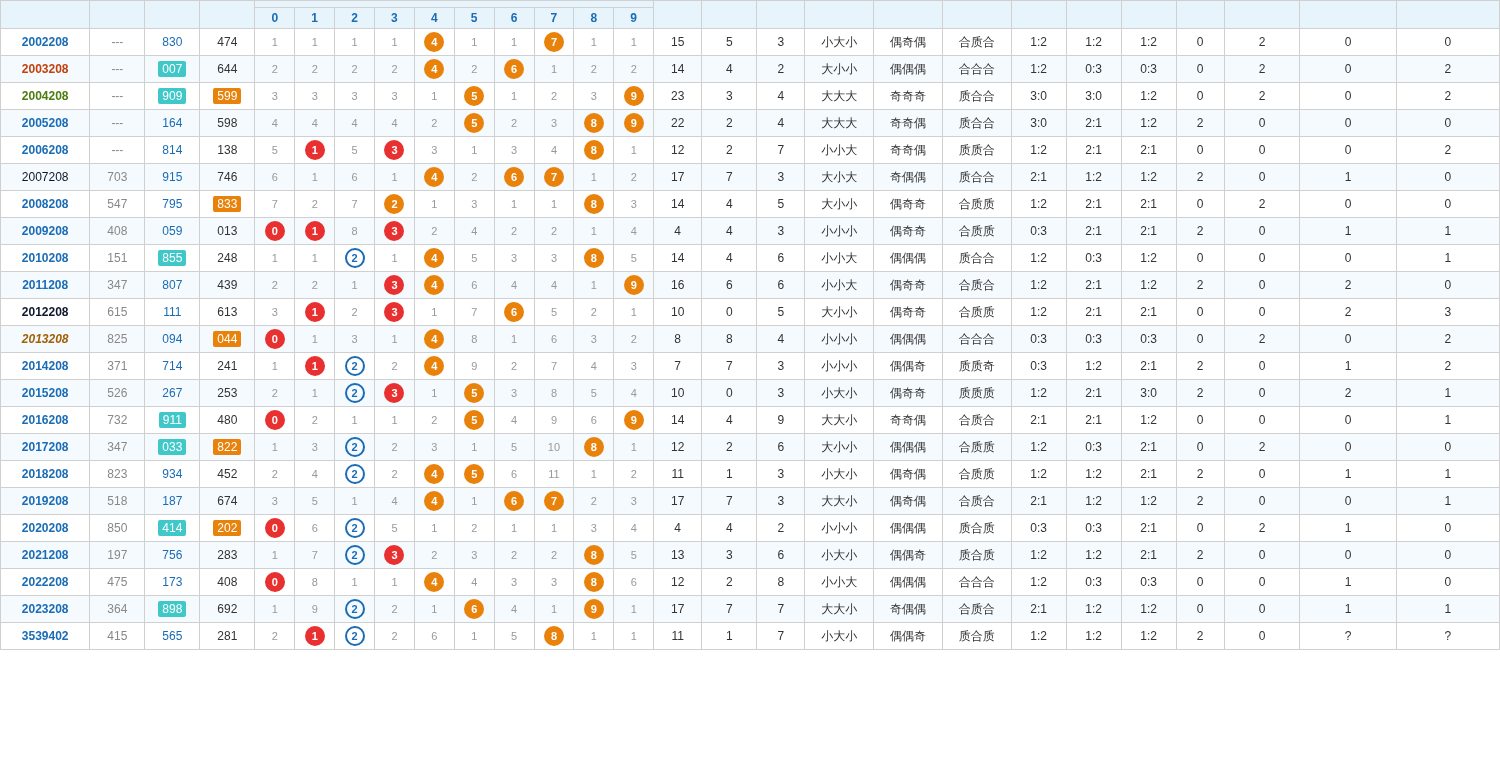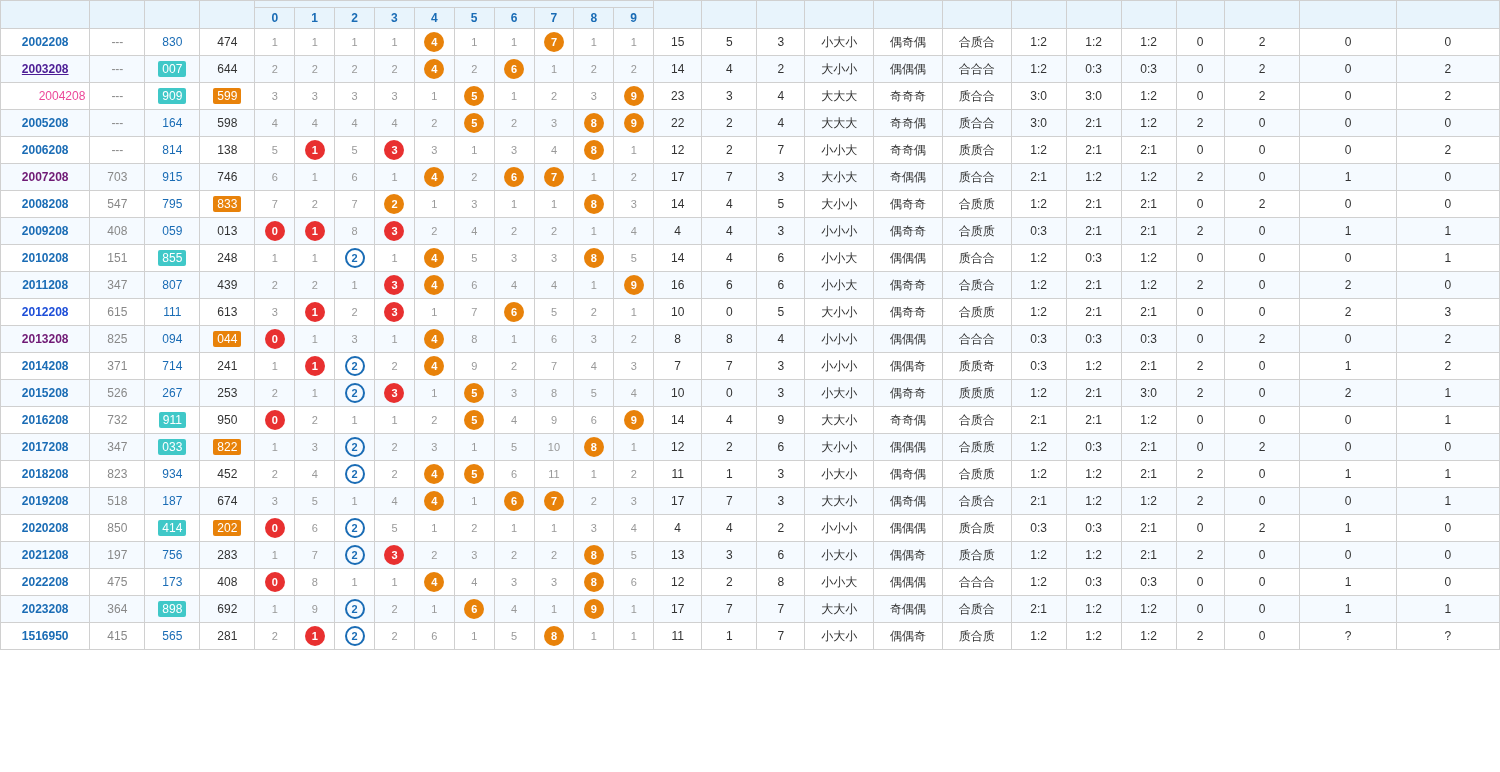--- a/index.html
+++ b/index.html
@@ -89,21 +89,21 @@
           <td>合质合</td>
           <td>1:2</td>
           <td>1:2</td>
           <td>1:2</td>
           <td>0</td>
           <td>2</td>
           <td>0</td>
           <td>0</td>
         </tr>
         <tr>
-          <td style="color:#4c1d95;font-weight:bold;text-decoration:underline;">2003208</td>
+          <td style="color:#c2410c;font-weight:bold;">2003208</td>
           <td style="color:#888;">---</td>
           <td><span class="bg-cyan">007</span></td>
           <td><span>644</span></td>
           <td><span style="color:#999;font-size:11px;">2</span></td>
           <td><span style="color:#999;font-size:11px;">2</span></td>
           <td><span style="color:#999;font-size:11px;">2</span></td>
           <td><span style="color:#999;font-size:11px;">2</span></td>
           <td><span class="circle-orange">4</span></td>
           <td><span style="color:#999;font-size:11px;">2</span></td>
           <td><span class="circle-orange">6</span></td>
@@ -118,21 +118,21 @@
           <td>合合合</td>
           <td>1:2</td>
           <td>0:3</td>
           <td>0:3</td>
           <td>0</td>
           <td>2</td>
           <td>0</td>
           <td>2</td>
         </tr>
         <tr>
-          <td style="color:#ec4899;font-weight:normal;text-align:right;">2004208</td>
+          <td style="color:#4d7c0f;font-weight:bold;">2004208</td>
           <td style="color:#888;">---</td>
           <td><span class="bg-cyan">909</span></td>
           <td><span class="bg-orange">599</span></td>
           <td><span style="color:#999;font-size:11px;">3</span></td>
           <td><span style="color:#999;font-size:11px;">3</span></td>
           <td><span style="color:#999;font-size:11px;">3</span></td>
           <td><span style="color:#999;font-size:11px;">3</span></td>
           <td><span style="color:#999;font-size:11px;">1</span></td>
           <td><span class="circle-orange">5</span></td>
           <td><span style="color:#999;font-size:11px;">1</span></td>
@@ -205,21 +205,21 @@
           <td>质质合</td>
           <td>1:2</td>
           <td>2:1</td>
           <td>2:1</td>
           <td>0</td>
           <td>0</td>
           <td>0</td>
           <td>2</td>
         </tr>
         <tr>
-          <td style="color:#701a75;font-weight:bold;">2007208</td>
+          <td style="color:#0f172a;font-weight:normal;">2007208</td>
           <td style="color:#888;">703</td>
           <td><span class="shihao-blue" style="color:#1a6cb5;">915</span></td>
           <td><span>746</span></td>
           <td><span style="color:#999;font-size:11px;">6</span></td>
           <td><span style="color:#999;font-size:11px;">1</span></td>
           <td><span style="color:#999;font-size:11px;">6</span></td>
           <td><span style="color:#999;font-size:11px;">1</span></td>
           <td><span class="circle-orange">4</span></td>
           <td><span style="color:#999;font-size:11px;">2</span></td>
           <td><span class="circle-orange">6</span></td>
@@ -350,21 +350,21 @@
           <td>合质合</td>
           <td>1:2</td>
           <td>2:1</td>
           <td>1:2</td>
           <td>2</td>
           <td>0</td>
           <td>2</td>
           <td>0</td>
         </tr>
         <tr>
-          <td style="color:#1d4ed8;font-weight:bold;">2012208</td>
+          <td style="color:#0f172a;font-weight:bold;">2012208</td>
           <td style="color:#888;">615</td>
           <td><span class="shihao-blue" style="color:#1a6cb5;">111</span></td>
           <td><span>613</span></td>
           <td><span style="color:#999;font-size:11px;">3</span></td>
           <td><span class="circle-red">1</span></td>
           <td><span style="color:#999;font-size:11px;">2</span></td>
           <td><span class="circle-red">3</span></td>
           <td><span style="color:#999;font-size:11px;">1</span></td>
           <td><span style="color:#999;font-size:11px;">7</span></td>
           <td><span class="circle-orange">6</span></td>
@@ -379,21 +379,21 @@
           <td>合质质</td>
           <td>1:2</td>
           <td>2:1</td>
           <td>2:1</td>
           <td>0</td>
           <td>0</td>
           <td>2</td>
           <td>3</td>
         </tr>
         <tr>
-          <td style="color:#701a75;font-weight:bold;">2013208</td>
+          <td style="color:#a16207;font-weight:bold;font-style:italic;">2013208</td>
           <td style="color:#888;">825</td>
           <td><span class="shihao-blue" style="color:#1a6cb5;">094</span></td>
           <td><span class="bg-orange">044</span></td>
           <td><span class="circle-red">0</span></td>
           <td><span style="color:#999;font-size:11px;">1</span></td>
           <td><span style="color:#999;font-size:11px;">3</span></td>
           <td><span style="color:#999;font-size:11px;">1</span></td>
           <td><span class="circle-orange">4</span></td>
           <td><span style="color:#999;font-size:11px;">8</span></td>
           <td><span style="color:#999;font-size:11px;">1</span></td>
@@ -469,21 +469,21 @@
           <td>3:0</td>
           <td>2</td>
           <td>0</td>
           <td>2</td>
           <td>1</td>
         </tr>
         <tr>
           <td style="color:#1a6cb5;font-weight:bold;">2016208</td>
           <td style="color:#888;">732</td>
           <td><span class="bg-cyan">911</span></td>
-          <td><span>950</span></td>
+          <td><span>480</span></td>
           <td><span class="circle-red">0</span></td>
           <td><span style="color:#999;font-size:11px;">2</span></td>
           <td><span style="color:#999;font-size:11px;">1</span></td>
           <td><span style="color:#999;font-size:11px;">1</span></td>
           <td><span style="color:#999;font-size:11px;">2</span></td>
           <td><span class="circle-orange">5</span></td>
           <td><span style="color:#999;font-size:11px;">4</span></td>
           <td><span style="color:#999;font-size:11px;">9</span></td>
           <td><span style="color:#999;font-size:11px;">6</span></td>
           <td><span class="circle-orange">9</span></td>
@@ -698,21 +698,21 @@
           <td>合质合</td>
           <td>2:1</td>
           <td>1:2</td>
           <td>1:2</td>
           <td>0</td>
           <td>0</td>
           <td>1</td>
           <td>1</td>
         </tr>
         <tr>
-          <td style="color:#1a6cb5;font-weight:bold;">1516950</td>
+          <td style="color:#1a6cb5;font-weight:bold;">3539402</td>
           <td style="color:#888;">415</td>
           <td><span class="shihao-blue" style="color:#1a6cb5;">565</span></td>
           <td><span>281</span></td>
           <td><span style="color:#999;font-size:11px;">2</span></td>
           <td><span class="circle-red">1</span></td>
           <td><span class="circle-blue-outline">2</span></td>
           <td><span style="color:#999;font-size:11px;">2</span></td>
           <td><span style="color:#999;font-size:11px;">6</span></td>
           <td><span style="color:#999;font-size:11px;">1</span></td>
           <td><span style="color:#999;font-size:11px;">5</span></td>

